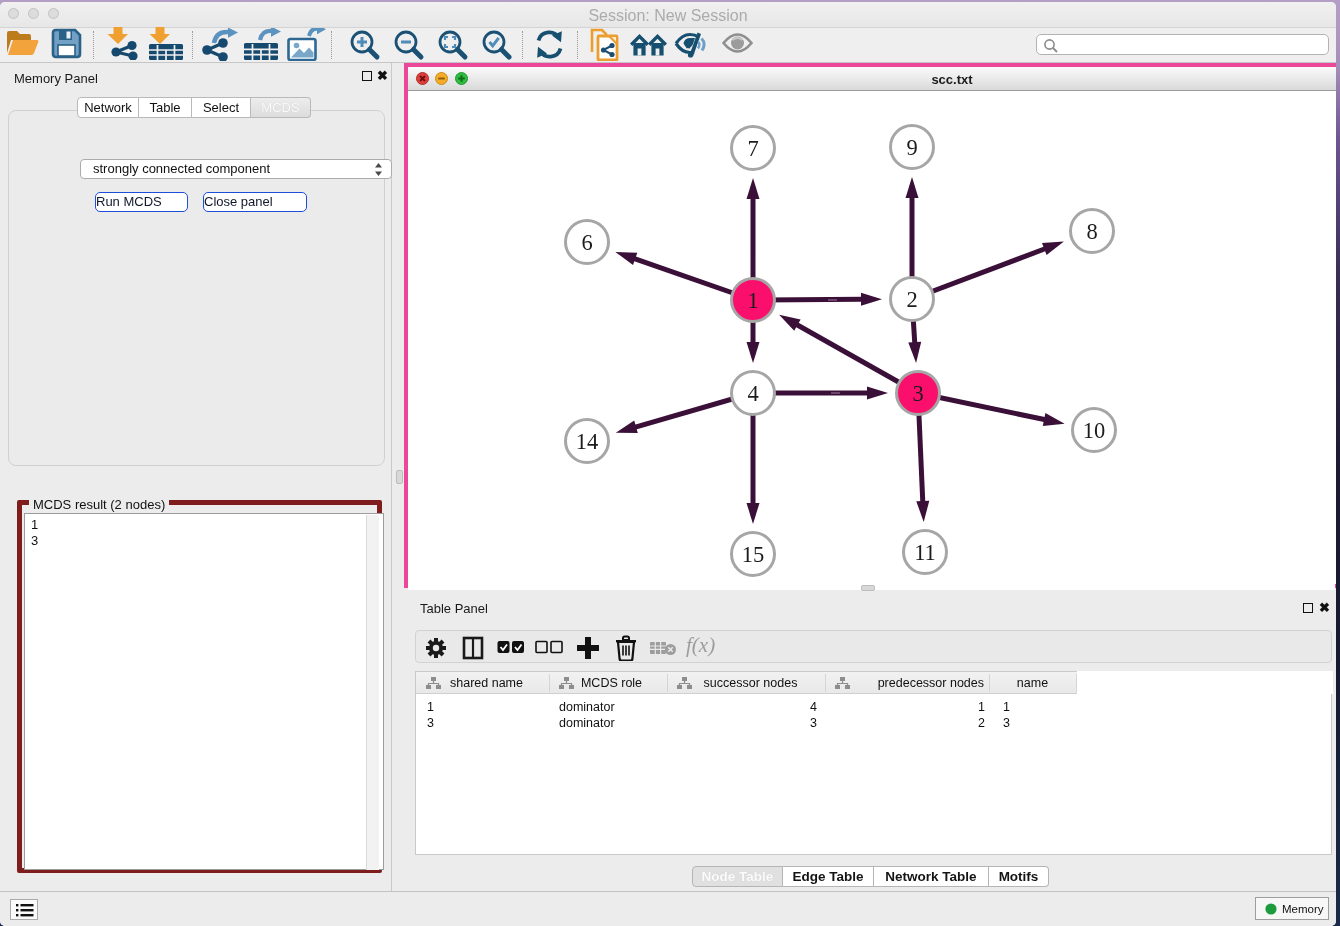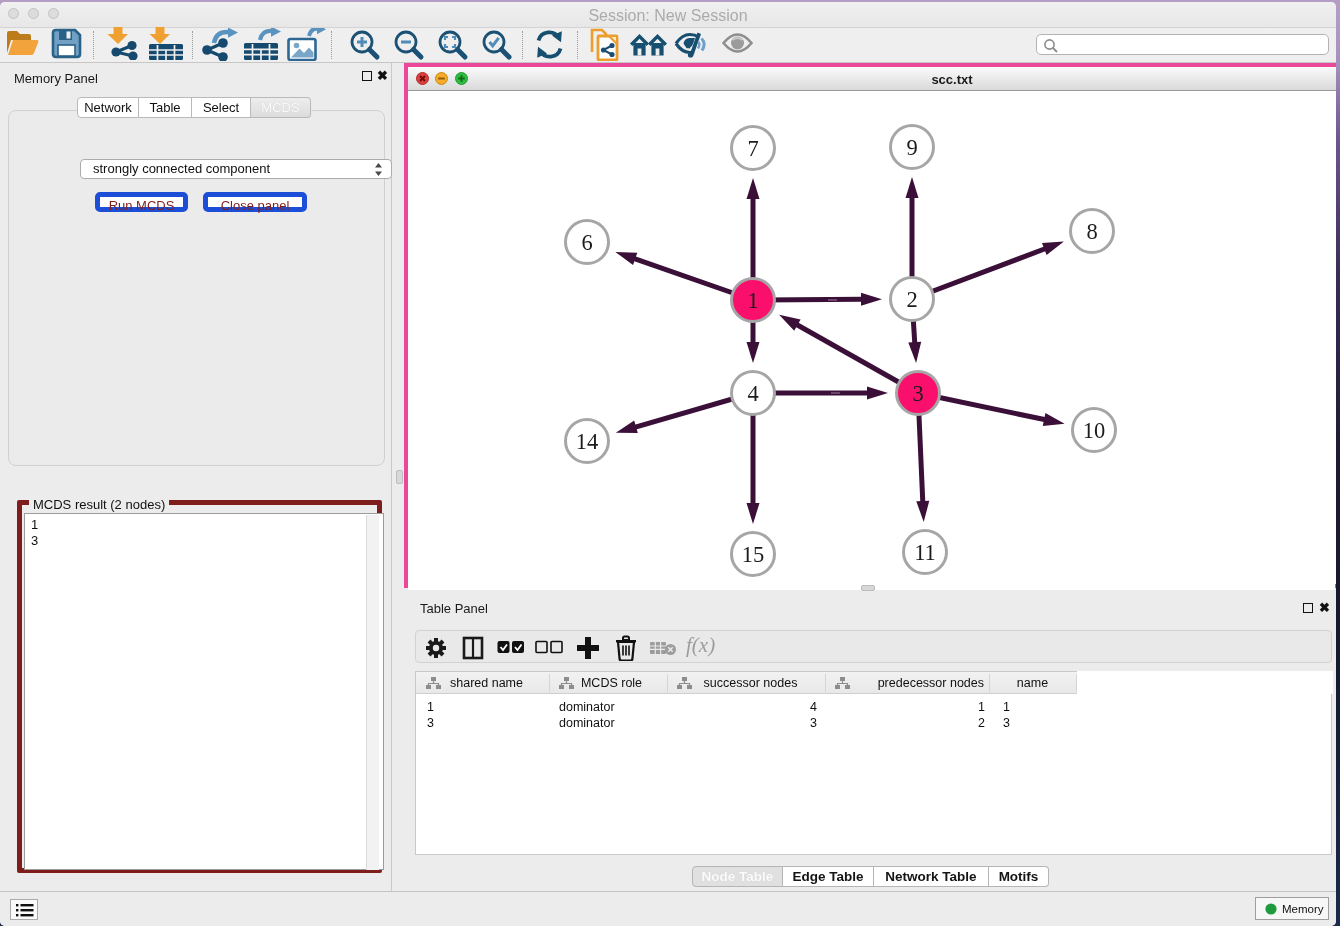--- a/index.html
+++ b/index.html
@@ -20,21 +20,21 @@
 .winbtn-sq { position:absolute; width:10px; height:10px; border:1.6px solid #111; background:transparent; }
 .winbtn-x { position:absolute; font-size:13px; font-weight:bold; color:#111; line-height:10px; }
 #innerpanel { position:absolute; left:8px; top:47px; width:377px; height:356px; background:#ebebeb; border:1px solid #d0d0d0; border-radius:8px; }
 #tabs { position:absolute; left:77px; top:34px; height:21px; display:flex; }
 .tab { height:21px; background:#fff; border:1px solid #b9b9b9; border-left:none; font-size:13px; color:#111; text-align:center; line-height:19px; }
 .tab.first { border-left:1px solid #b9b9b9; border-radius:4px 0 0 4px; }
 .tab.last { border-radius:0 4px 4px 0; }
 .tab.sel { background:linear-gradient(#ededed,#dcdcdc); color:#fafafa; text-shadow:0 0 1px #cccccc; }
 #optlabel { position:absolute; left:0; top:74px; width:392px; text-align:center; font-size:13px; color:#151515; }
 #combo { position:absolute; left:44px; top:96px; width:312px; height:20px; background:#fff; border:1px solid #ababab; border-radius:4px; font-size:13px; color:#111; line-height:18px; padding-left:12px;margin-left:36px; }
-.btn { position:absolute; top:129px; height:20px; background:#fff; border:5px solid #1d4ed8; border-radius:5px; font-size:13px; color:#7f1d1d; text-align:center; line-height:18px; }
+.btn { position:absolute; top:129px; height:20px; background:#fff; border:1px solid #1d4ed8; border-radius:5px; font-size:13px; color:#0f172a; text-align:left; line-height:18px; }
 #groupbox { position:absolute; left:17px; top:437px; width:365px; height:373px; border:5px solid #7f1d1d; border-radius:2px; }
 #grouptitle { position:absolute; left:7px; top:-8px; background:#ececec; padding:0 4px; font-size:13px; color:#111; }
 #resultarea { position:absolute; left:2px; top:8px; width:360px; height:357px; background:#fff; border:1px solid #9c9c9c; font-size:13px; color:#111; line-height:16px; padding:3px 0 0 6px; }
 #resscroll { position:absolute; right:4px; top:1px; width:13px; height:355px; background:#f2f2f2; border-left:1px solid #dadada; }
 
 #netframe { position:absolute; left:404px; top:61px; width:1096px; height:525px; border:4px solid #ec4899; background:#fff;padding-left:23px; }
 #nettitle { position:absolute; left:0; top:0; width:100%; height:24px; background:linear-gradient(#fbfbfb,#d9d9d9); border-bottom:1px solid #9b9b9b; }
 #nettitle .t { position:absolute; width:100%; text-align:center; top:5px; font-size:13px; font-weight:bold; color:#1a1a1a; }
 .mbtn { position:absolute; top:5px; width:13px; height:13px; border-radius:50%; }
 .mbtn svg { position:absolute; left:0; top:0; }

